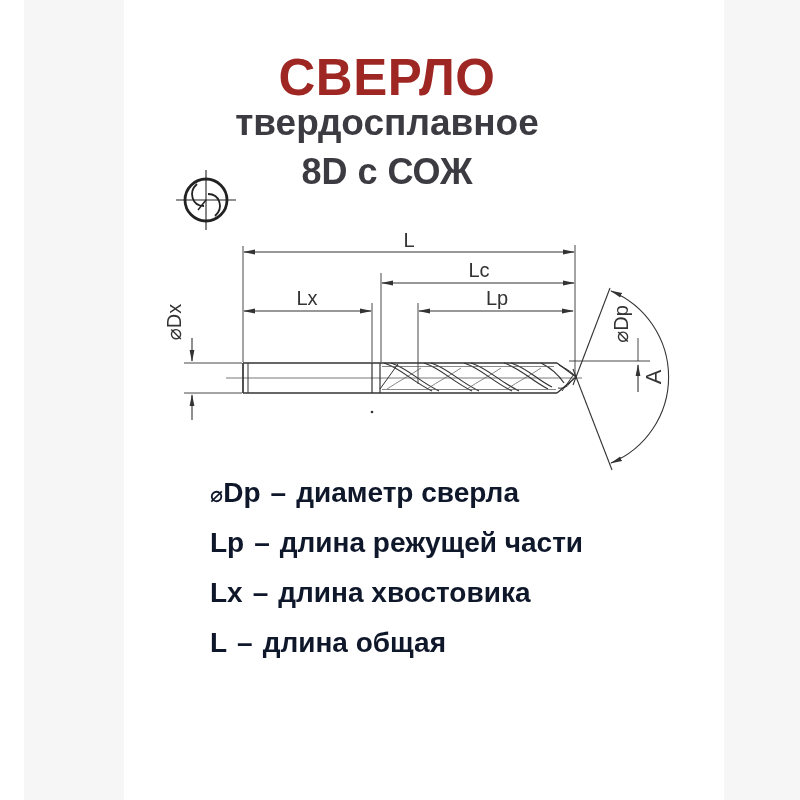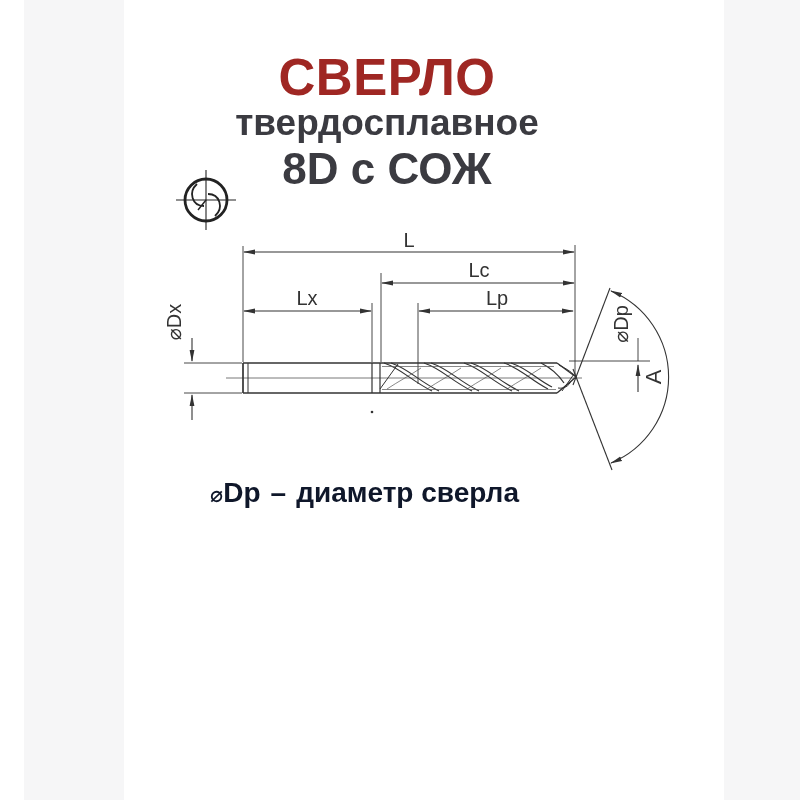--- a/index.html
+++ b/index.html
@@ -5,21 +5,21 @@
   html,body{margin:0;padding:0;background:#fff;}
   .page{position:relative;width:800px;height:800px;background:#fff;overflow:hidden;
         font-family:"Liberation Sans","DejaVu Sans",sans-serif;margin-left:24px;}
   .strip{position:absolute;top:0;width:100px;height:800px;background:#f6f6f7;}
   .strip.left{left:0;}
   .strip.right{left:700px;}
   .hline{position:absolute;left:363px;transform:translateX(-50%);white-space:nowrap;
          color:#3b3b41;text-align:center;}
   .title{top:48px;font-size:51px;font-weight:800;color:#9f2723;letter-spacing:.5px;}
   .sub1{top:102px;font-size:37px;font-weight:600;}
-  .sub2{top:144px;font-size:44px;font-weight:600;}
+  .sub2{top:151px;font-size:36px;font-weight:600;}
   .legend{position:absolute;left:186px;top:468px;color:#0f172a;}
   .lg{height:50px;line-height:50px;font-size:28px;font-weight:700;white-space:nowrap;}
   .lg .pfx{font-size:22px;font-weight:700;}
   .lg .sep{margin:0 10px;}
   svg{position:absolute;left:0;top:0;}
   svg text{font-family:"Liberation Sans","DejaVu Sans",sans-serif;font-size:20px;
            font-weight:500;fill:#333;}
   svg .big{font-size:22px;}
 </style>
 </head>
@@ -125,14 +125,23 @@
     <text x="283" y="305" text-anchor="middle">Lx</text>
     <text x="157" y="322" text-anchor="middle" transform="rotate(-90 157 322)">⌀Dx</text>
     <text x="604" y="324" text-anchor="middle" transform="rotate(-90 604 324)">⌀Dp</text>
     <text x="637" y="377" text-anchor="middle" class="big" transform="rotate(-90 637 377)">A</text>
   </svg>
 
   <div class="legend">
     <div class="lg">
       <span class="pfx">⌀</span><span>Dp</span><span class="sep">–</span><span>диаметр сверла</span>
     </div>
+    <div class="lg">
+      <span class="pfx"></span><span>Lp</span><span class="sep">–</span><span>длина режущей части</span>
+    </div>
+    <div class="lg">
+      <span class="pfx"></span><span>Lx</span><span class="sep">–</span><span>длина хвостовика</span>
+    </div>
+    <div class="lg">
+      <span class="pfx"></span><span>L</span><span class="sep">–</span><span>длина общая</span>
+    </div>
   </div>
 </div>
 
 </body></html>

